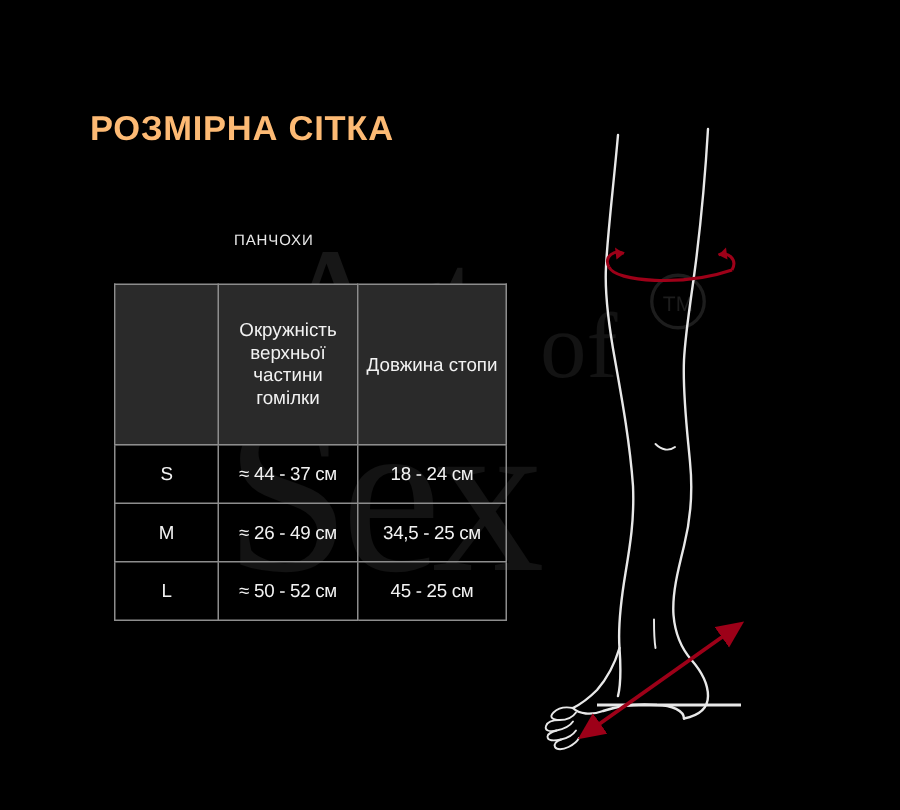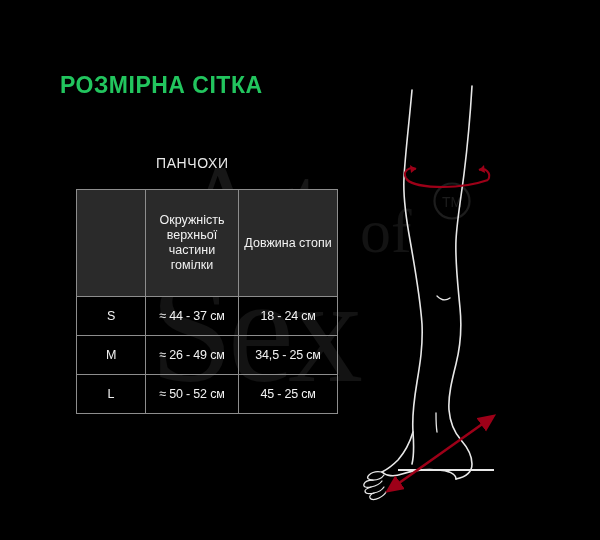--- a/index.html
+++ b/index.html
@@ -60,27 +60,27 @@
   }
 
   
   .main-title {
     position: absolute;
     left: 60px;
     top: 72px;
     font-size: 23px;
     font-weight: bold;
     letter-spacing: 0.5px;
-    color: #22c55e;
+    color: #fdba74;
   }
   .section-title {
     position: absolute;
     left: 156px;
     top: 155px;
-    font-size: 14px;
+    font-size: 10px;
     font-weight: normal;
     letter-spacing: 0.6px;
     color: #e9e9e9;
   }
 
   
   .size-table {
     position: absolute;
     left: 76px;
     top: 189px;

